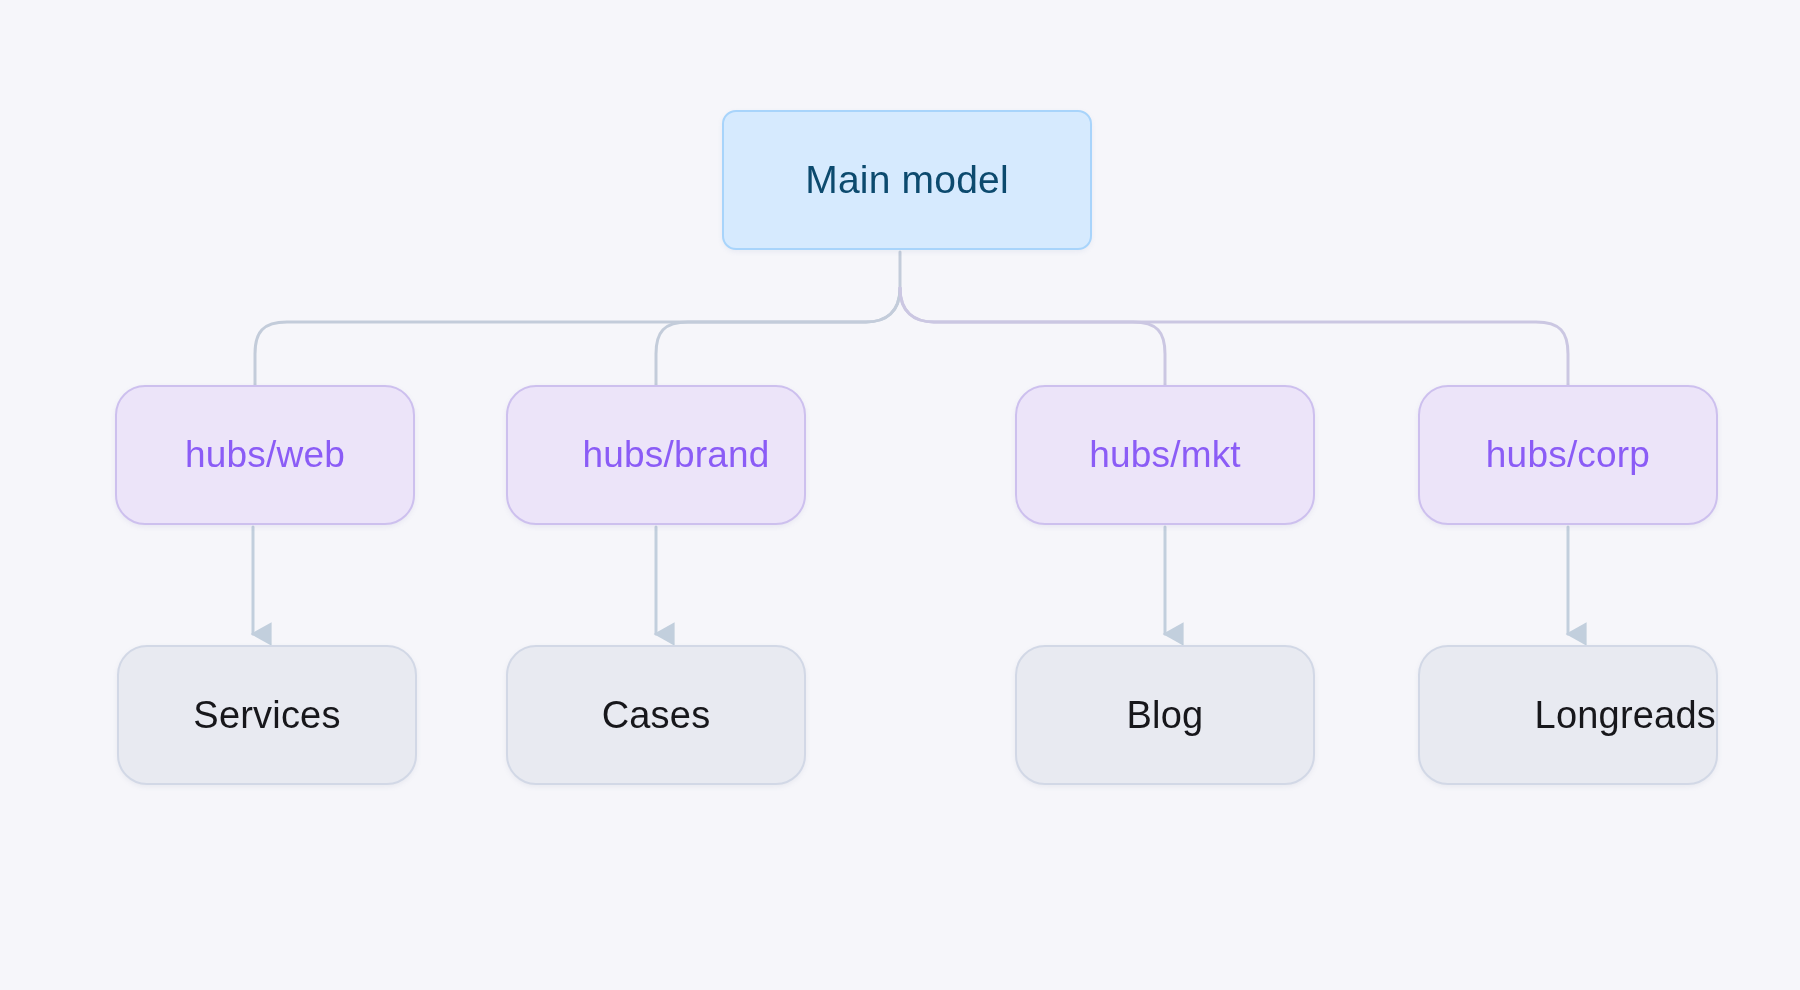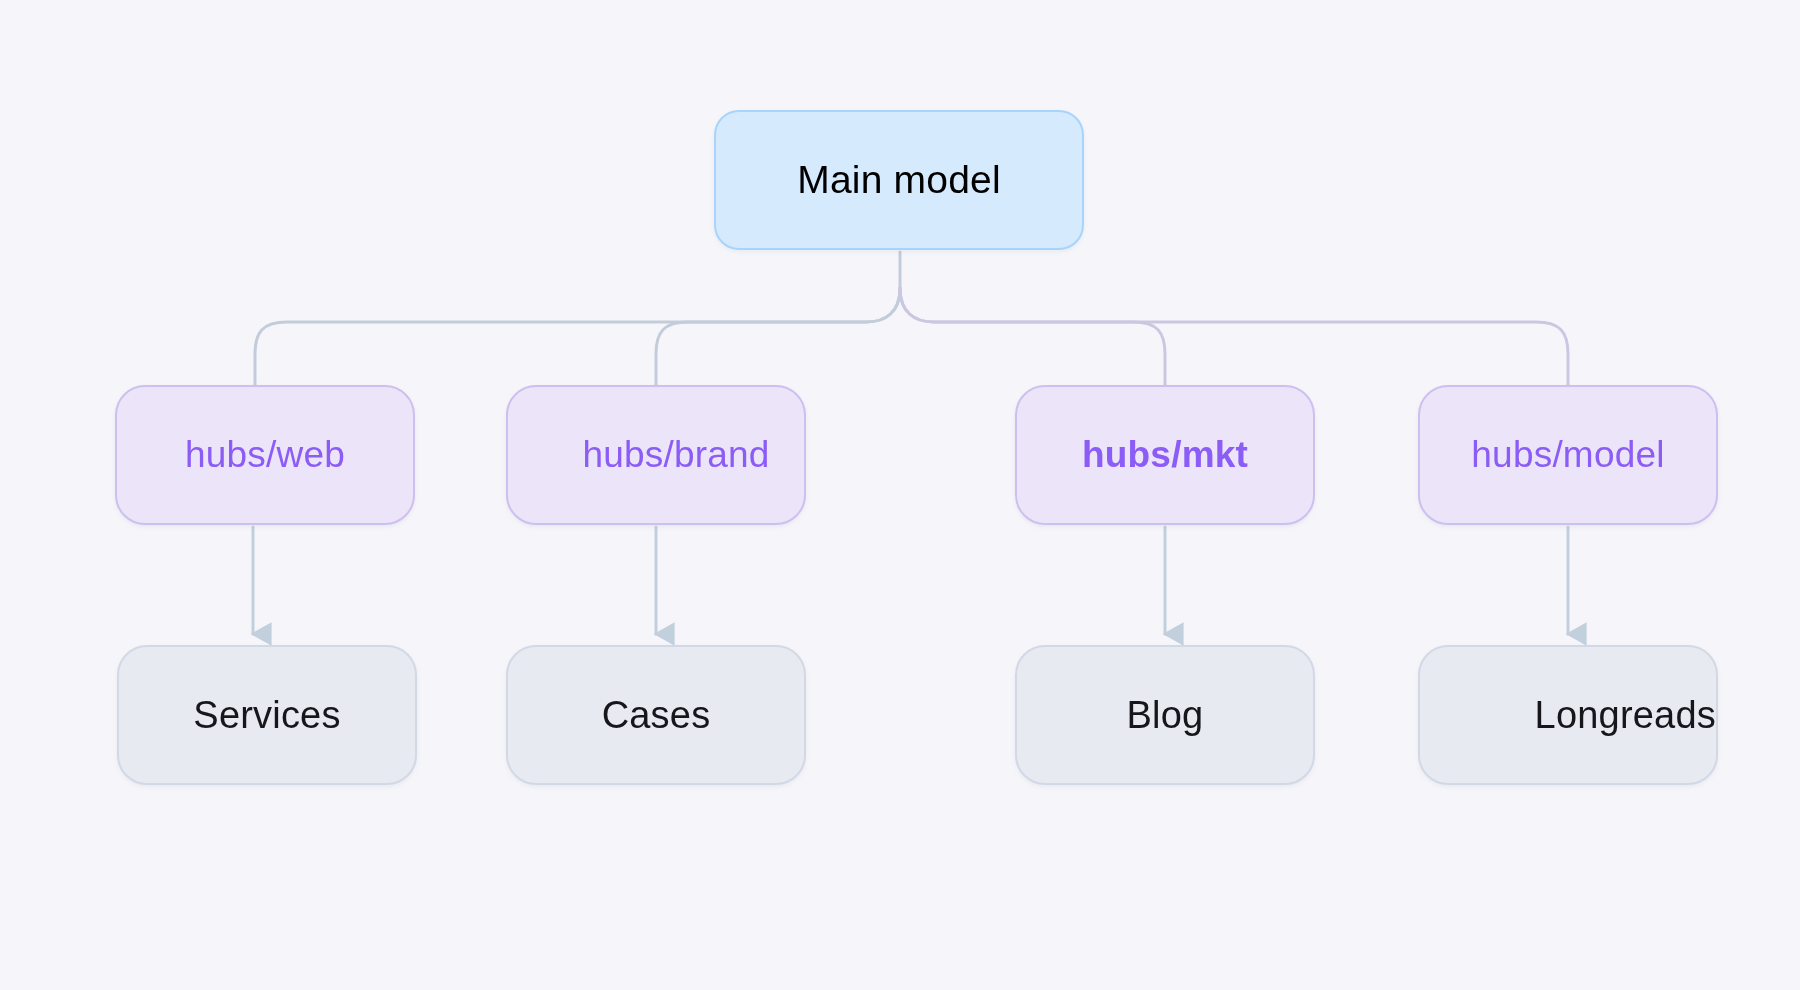--- a/index.html
+++ b/index.html
@@ -27,26 +27,27 @@
     position: absolute;
     box-sizing: border-box;
     display: flex;
     align-items: center;
     justify-content: center;
     text-align: center;
     white-space: nowrap;
     letter-spacing: 0.2px;
   }
   .node-root {
-    border-radius: 25px;
+    border-radius: 14px;
     background: #d6eafe;
     border: 2px solid #a8d4fb;
-    color: #000000;
+    color: #0c4a6e;
     font-size: 39px;
     box-shadow: 0 2px 5px rgba(120,140,190,0.10);
+    margin-left: 8px;
   }
   .node-hub {
     border-radius: 30px;
     background: #ece4f9;
     border: 2px solid #cdc0ee;
     color: #8b5cf6;
     font-size: 37px;
     box-shadow: 0 2px 5px rgba(120,110,180,0.10);
   }
   .node-leaf {
@@ -87,25 +88,25 @@
   <div class="node node-root" style="left:714px; top:110px; width:370px; height:140px;">
     <span>Main model</span>
   </div>
 
   <div class="node node-hub" style="left:103px; top:385px; width:300px; height:140px;margin-left:12px;">
     <span>hubs/web</span>
   </div>
   <div class="node node-hub" style="left:506px; top:385px; width:300px; height:140px;padding-left:40px;">
     <span>hubs/brand</span>
   </div>
-  <div class="node node-hub" style="left:1015px; top:385px; width:300px; height:140px;font-weight:bold;">
+  <div class="node node-hub" style="left:1015px; top:385px; width:300px; height:140px;">
     <span>hubs/mkt</span>
   </div>
   <div class="node node-hub" style="left:1418px; top:385px; width:300px; height:140px;">
-    <span>hubs/model</span>
+    <span>hubs/corp</span>
   </div>
 
   <div class="node node-leaf" style="left:103px; top:645px; width:300px; height:140px;margin-left:14px;">
     <span>Services</span>
   </div>
   <div class="node node-leaf" style="left:506px; top:645px; width:300px; height:140px;">
     <span>Cases</span>
   </div>
   <div class="node node-leaf" style="left:1015px; top:645px; width:300px; height:140px;">
     <span>Blog</span>

